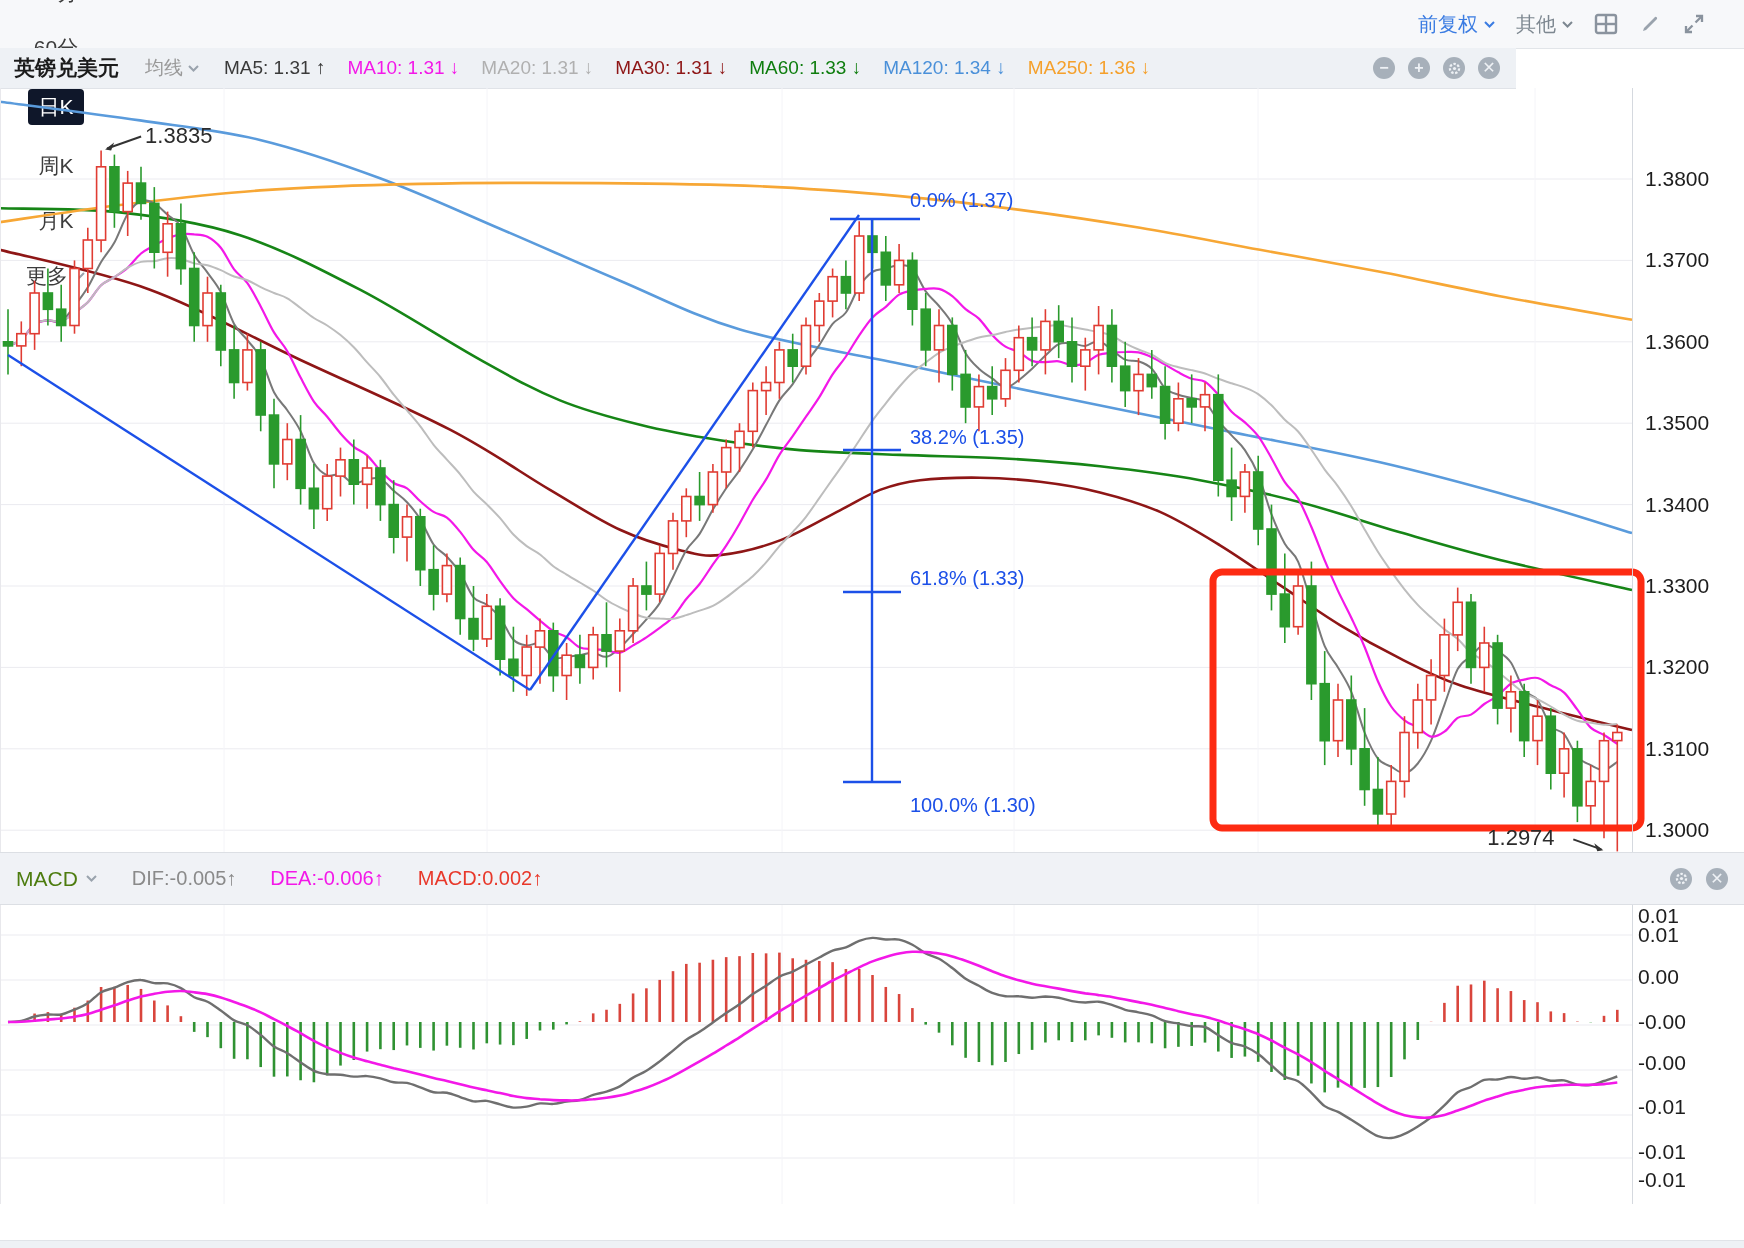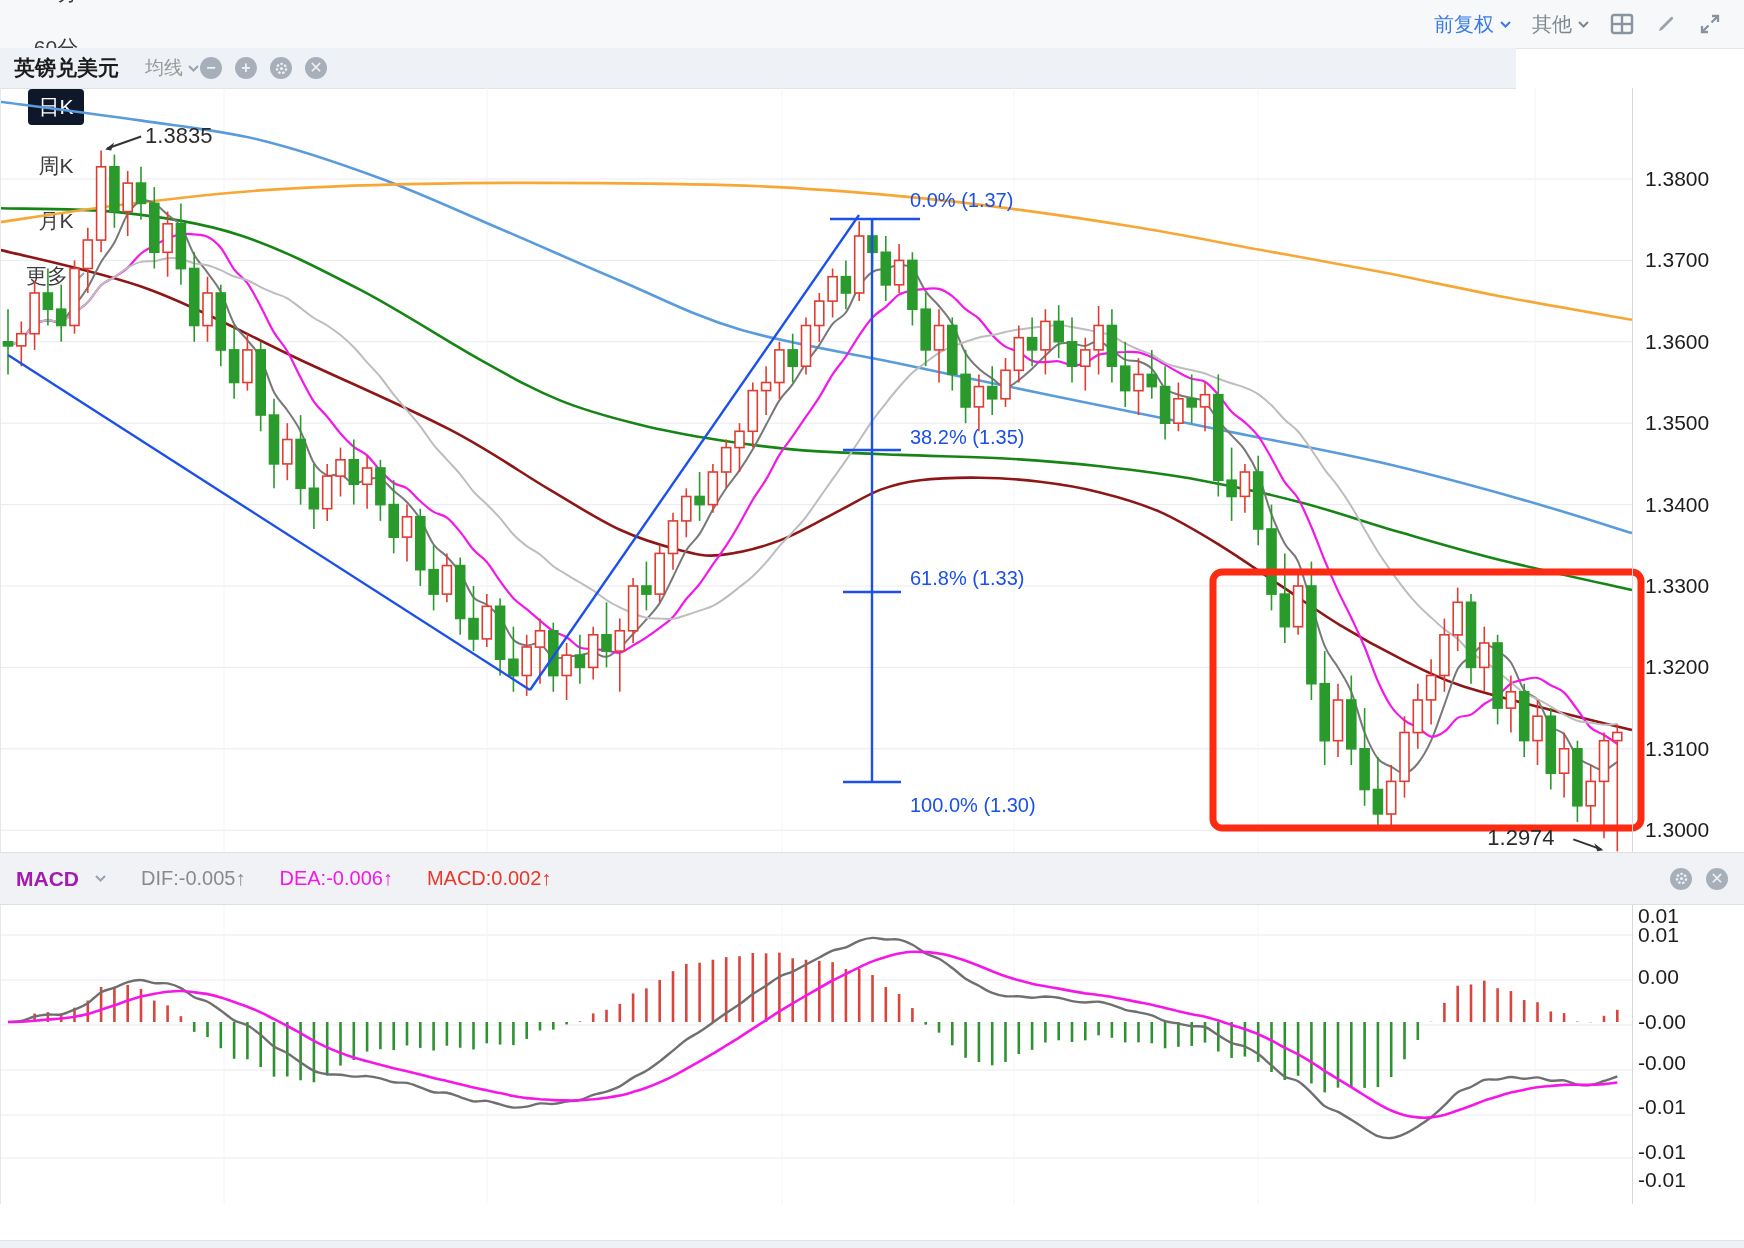--- a/index.html
+++ b/index.html
@@ -3,39 +3,39 @@
 <meta charset="utf-8">
 <style>
   html,body{margin:0;padding:0;background:#ffffff;}
   #root{position:relative;width:1744px;height:1248px;overflow:hidden;
         font-family:"Liberation Sans","DejaVu Sans",sans-serif;background:#fff;
         border-right:1px solid #e6e8ec;}
   
   #toolbar{position:absolute;left:0;top:0;width:1744px;height:48px;background:#f7f8fa;
            border-bottom:1px solid #e2e5e9;display:flex;align-items:center;justify-content:space-between;}
   #tb-left{display:flex;align-items:center;gap:27px;padding-left:26px;flex-direction:column;}
-  #tb-right{display:flex;align-items:center;gap:20px;padding-right:22px;}
+  #tb-right{display:flex;align-items:center;gap:20px;padding-right:38px;}
   .tb-item{font-size:21px;color:#3c3c3c;display:flex;align-items:center;gap:5px;cursor:pointer;white-space:nowrap;}
   .tb-item.selected{background:#0f172a;color:#fff;border-radius:4px;padding:4px 10px;}
   .tb-right-item{font-size:20px;display:flex;align-items:center;gap:5px;cursor:pointer;}
   .chev{display:inline-block;}
   
   #legend{position:absolute;left:0;top:48px;width:1516px;height:40px;background:#eef1f5;
           border-bottom:1px solid #e0e3e8;display:flex;align-items:center;}
   #legend .sym{font-size:21px;font-weight:bold;color:#1b1b1b;padding-left:14px;}
   #legend .masel{font-size:19px;color:#999;display:flex;align-items:center;gap:4px;margin-left:26px;cursor:pointer;}
   #ma-items{display:flex;align-items:center;gap:22px;margin-left:24px;font-size:19px;flex:1;}
   #legend-icons{display:flex;align-items:center;gap:13px;padding-right:16px;}
   .cicon{width:22px;height:22px;border-radius:50%;background:#a7b0ba;color:#eef1f5;display:flex;
          align-items:center;justify-content:center;font-size:16px;font-weight:bold;cursor:pointer;line-height:1;}
   
   #main-svg{position:absolute;left:0;top:88px;}
   #macd-header{position:absolute;left:0;top:852px;width:1744px;height:53px;background:#f0f2f6;
                border-top:1px solid #dcdfe4;border-bottom:1px solid #dcdfe4;display:flex;align-items:center;box-sizing:border-box;}
-  #macd-header .t{font-size:21px;color:#a21caf;font-weight:bold;margin-left:16px;display:flex;align-items:center;gap:15px;}
+  #macd-header .t{font-size:21px;color:#4d7c0f;font-weight:normal;margin-left:16px;display:flex;align-items:center;gap:7px;}
   #macd-header .v{font-size:20px;margin-left:34px;}
   #macd-header .icons{margin-left:auto;display:flex;gap:14px;padding-right:16px;}
   #macd-svg{position:absolute;left:0;top:905px;}
   
   #xaxis{position:absolute;left:0;top:1204px;width:1744px;height:36px;background:#fff;border-top:1px solid #d8dce2;}
   .xlab{position:absolute;top:8px;font-size:19px;color:#8a8f96;transform:translateX(-50%);}
   .xlab.year{color:#2f2f2f;}
   .xtick{position:absolute;top:0;width:1px;height:6px;background:#aeb4bb;}
   #bottom-strip{position:absolute;left:0;top:1240px;width:1744px;height:8px;background:#eef1f5;border-top:1px solid #e0e3e8;}
   svg text{font-family:"Liberation Sans","DejaVu Sans",sans-serif;}
@@ -122,20 +122,29 @@
   </div>
 
   <div id="legend">
     <span class="sym">英镑兑美元</span>
     <span class="masel">
       <span>均线</span>
       <svg class="chev" width="13" height="9">
           <polyline points="2,2 6.5,6.5 11,2" fill="none" stroke="#9aa3ad" stroke-width="2"></polyline>
         </svg>
     </span>
+    <div id="ma-items">
+        <span style="color: rgb(58, 58, 58); white-space: nowrap;">MA5: 1.31 ↑</span>
+        <span style="color: rgb(243, 24, 232); white-space: nowrap;">MA10: 1.31 ↓</span>
+        <span style="color: rgb(176, 176, 176); white-space: nowrap;">MA20: 1.31 ↓</span>
+        <span style="color: rgb(142, 22, 22); white-space: nowrap;">MA30: 1.31 ↓</span>
+        <span style="color: rgb(14, 125, 14); white-space: nowrap;">MA60: 1.33 ↓</span>
+        <span style="color: rgb(74, 144, 217); white-space: nowrap;">MA120: 1.34 ↓</span>
+        <span style="color: rgb(245, 160, 43); white-space: nowrap;">MA250: 1.36 ↓</span>
+      </div>
     <div id="legend-icons">
         <span class="cicon">−</span>
         <span class="cicon">+</span>
         <span class="cicon">
           <svg width="15" height="15">
             <circle cx="7.5" cy="7.5" r="4.6" fill="none" stroke="#eef1f5" stroke-width="2.2" stroke-dasharray="2.4 1.6"></circle>
             <circle cx="7.5" cy="7.5" r="1.6" fill="#eef1f5"></circle>
           </svg>
         </span>
         <span class="cicon">✕</span>

